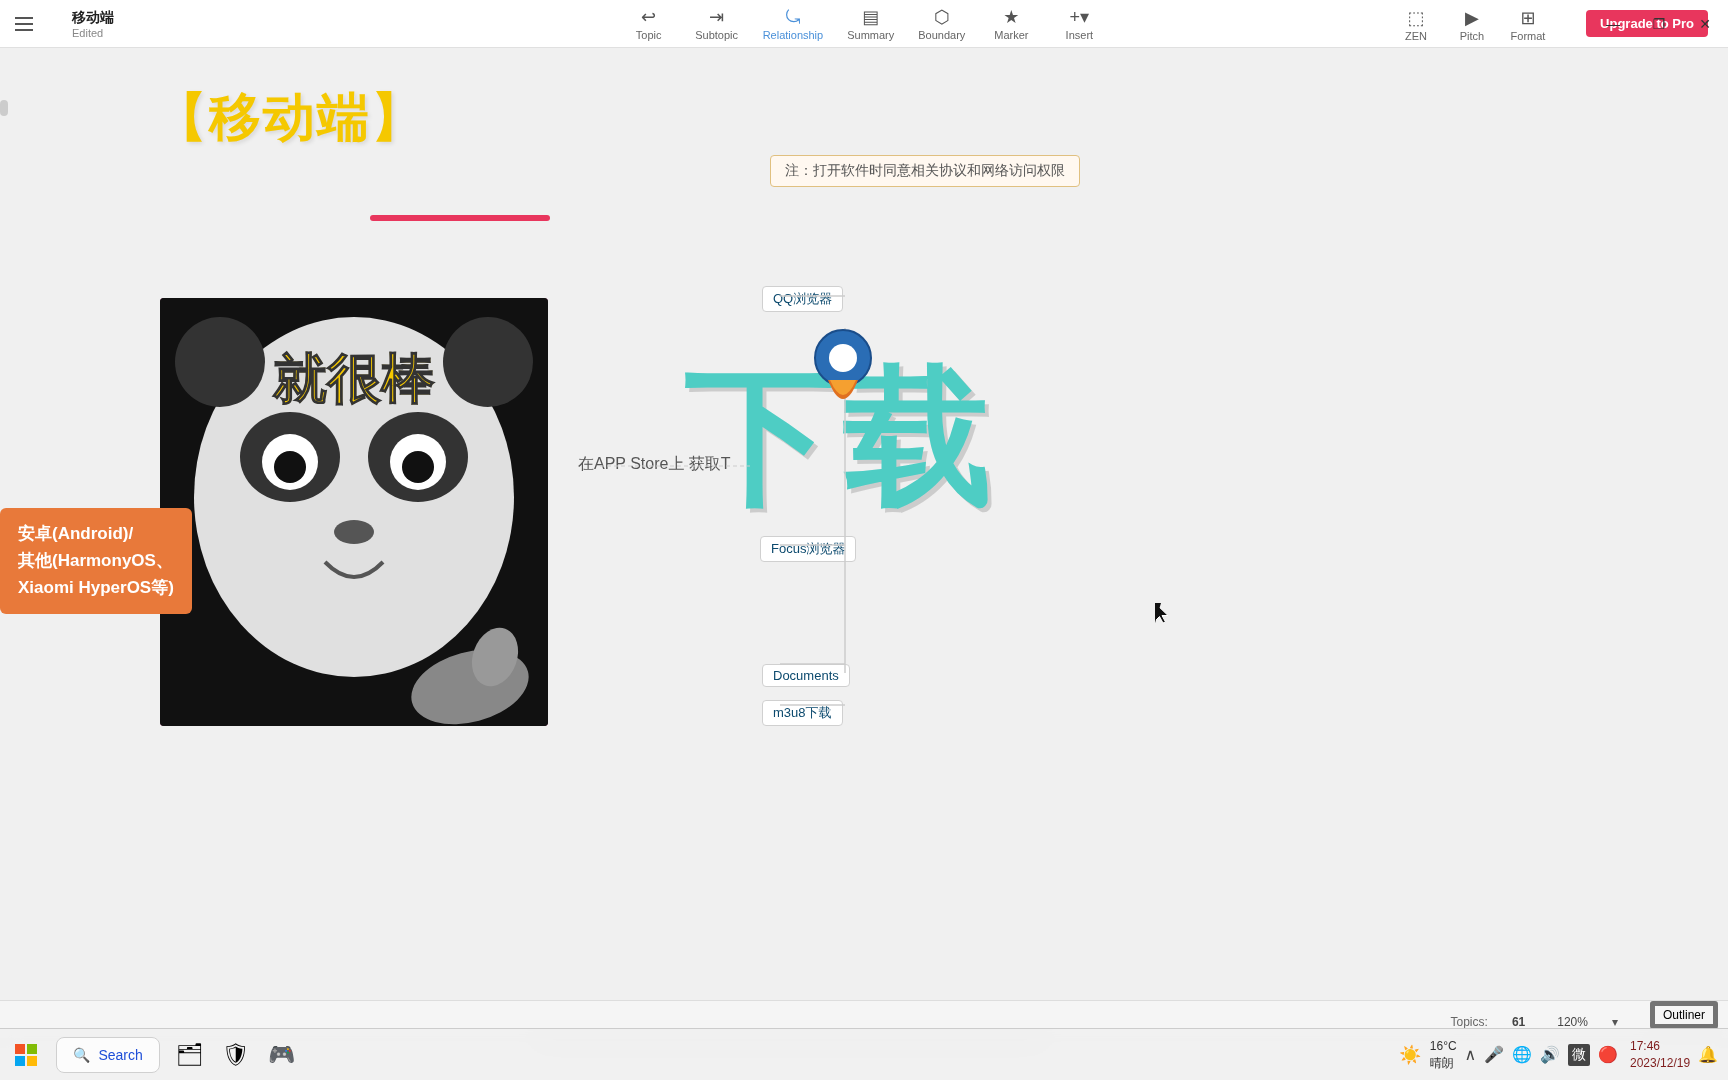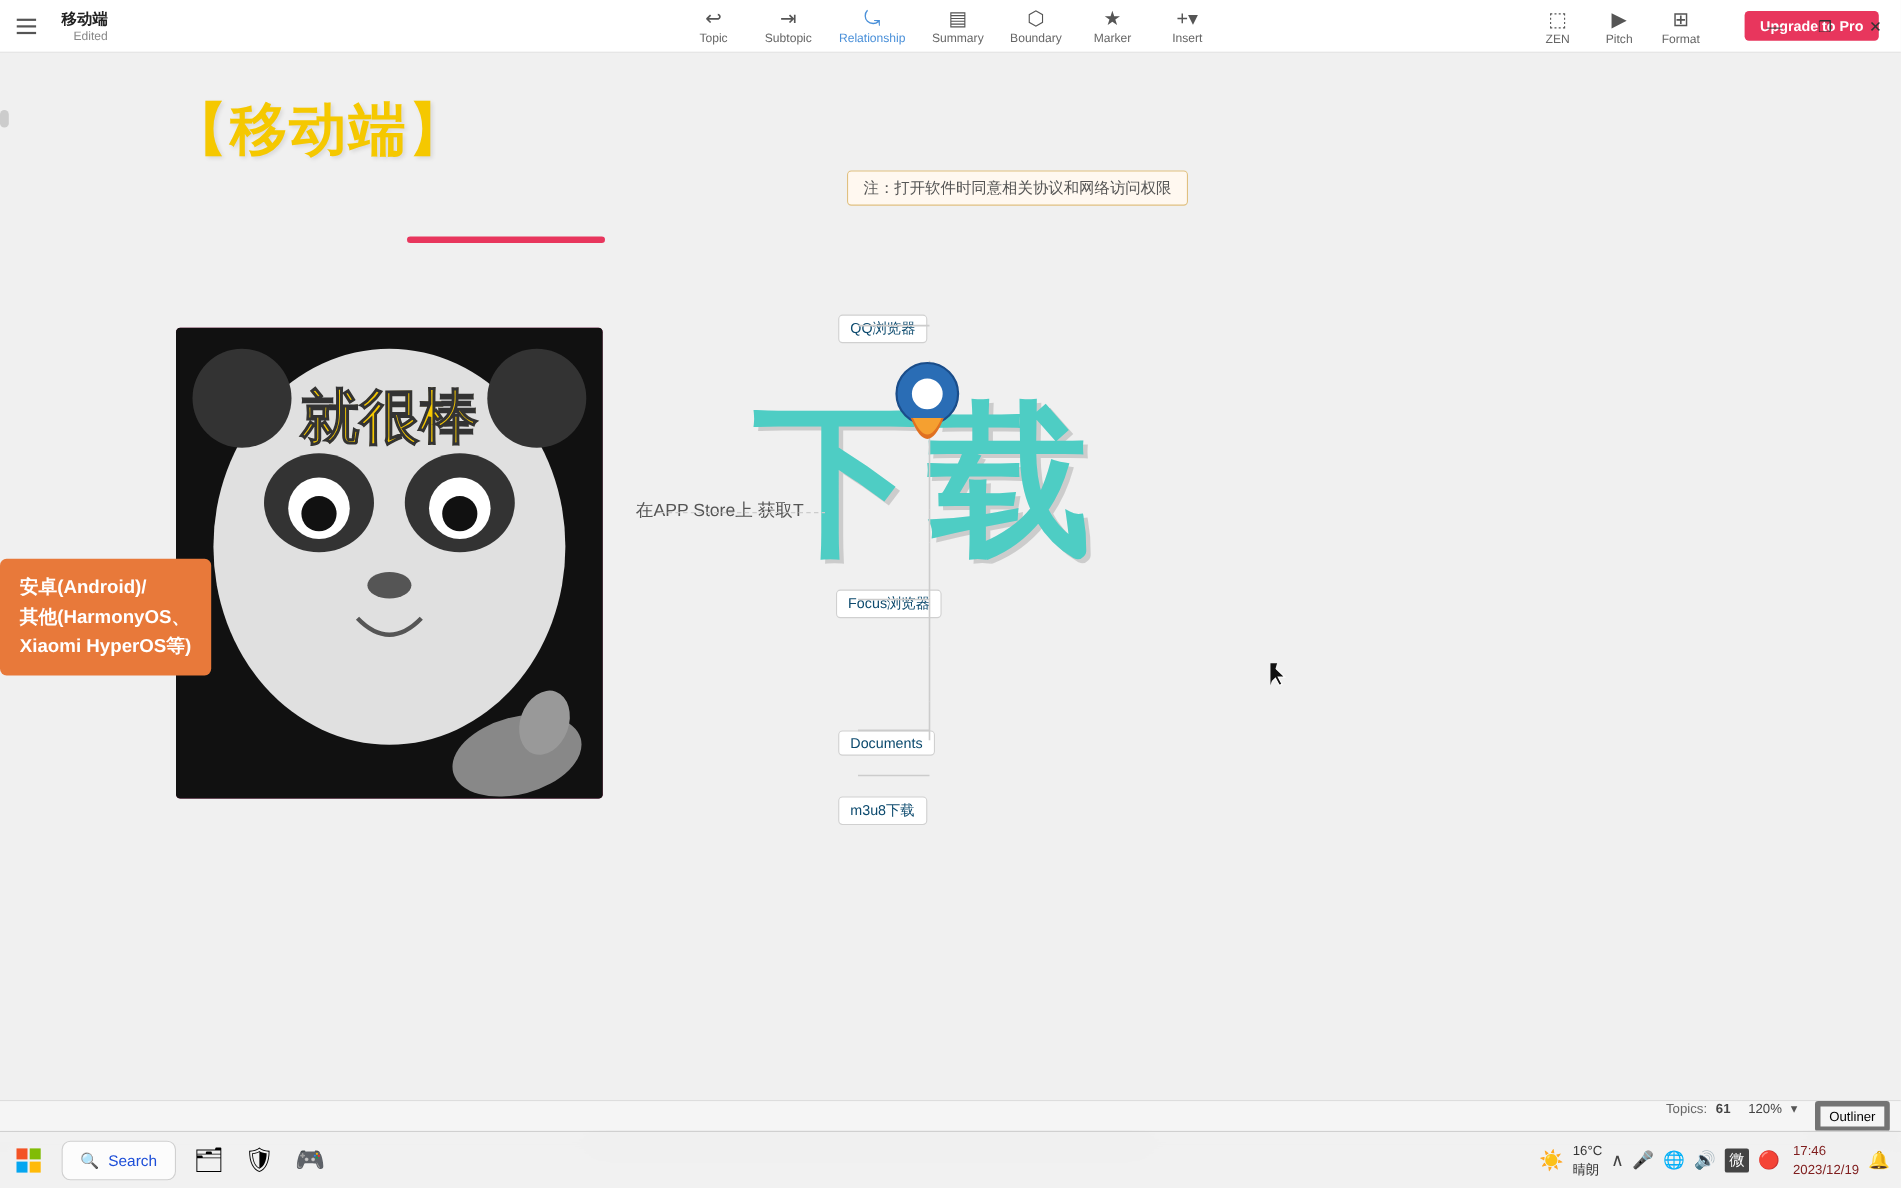--- a/index.html
+++ b/index.html
@@ -18,21 +18,21 @@
     }
     #titlebar .win-btn {
       width: 46px; height: 48px; display: flex; align-items: center; justify-content: center;
       background: transparent; cursor: pointer; font-size: 14px; color: #333;
     }
     .app-menu-btn {
       width: 48px; height: 48px; display: flex; align-items: center; justify-content: center;
       cursor: pointer; flex-shrink: 0;
     }
     .app-title-area {
-      display: flex; flex-direction: column; margin-left: 8px; justify-content: center; text-align: right;
+      display: flex; flex-direction: column; margin-left: 24px; justify-content: center;
     }
     .app-title { font-size: 14px; font-weight: 600; color: #222; }
     .app-subtitle { font-size: 11px; color: #888; }
 
     
     .toolbar-center {
       position: absolute; left: 50%; transform: translateX(-50%);
       display: flex; align-items: center; gap: 24px; height: 48px;
     }
     .toolbar-item {
@@ -234,21 +234,21 @@
     .tray-notify { font-size: 16px; color: #444; cursor: pointer; }
 
     
     #app-statusbar {
       position: absolute; bottom: 52px; left: 0; right: 0; height: 28px;
       background: #f5f5f5; border-top: 1px solid #ddd;
       display: flex; align-items: center;
     }
     .app-status-right {
       position: absolute; right: 10px;
-      display: flex; align-items: flex-start; gap: 8px; font-size: 12px; color: #555;
+      display: flex; align-items: flex-end; gap: 24px; font-size: 12px; color: #555;
     }
 
     
     .left-scroll {
       position: absolute; left: 0; top: 48px; width: 8px; bottom: 80px;
       background: transparent;
     }
     .left-scroll-btn {
       width: 8px; height: 16px; background: #ccc; border-radius: 4px;
       position: absolute; top: 4px; cursor: pointer;
@@ -406,21 +406,21 @@
     <div class="text-download">下载</div>
 
     <div class="mindmap-node" style="top:238px; left:762px;">QQ浏览器</div>
 
     <div style="position:absolute; top:406px; left:578px; font-size:16px; color:#555; font-family:'Microsoft YaHei',sans-serif;">在APP Store上 获取T</div>
 
     <div class="mindmap-node" style="top:488px; left:760px;">Focus浏览器</div>
 
     <div class="mindmap-node" style="top:616px; left:762px;">Documents</div>
 
-    <div class="mindmap-node" style="top:652px; left:762px;margin-top:24px;">m3u8下载</div>
+    <div class="mindmap-node" style="top:652px; left:762px;">m3u8下载</div>
 
 
     <div class="cursor">
       <svg width="16" height="22" viewBox="0 0 16 22">
         <path d="M0 0 L0 18 L4.5 13.5 L8 20 L10.5 19 L7 12.5 L13 12.5 Z" fill="#111" stroke="#fff" stroke-width="1"></path>
       </svg>
     </div>
 
   </div>
 

